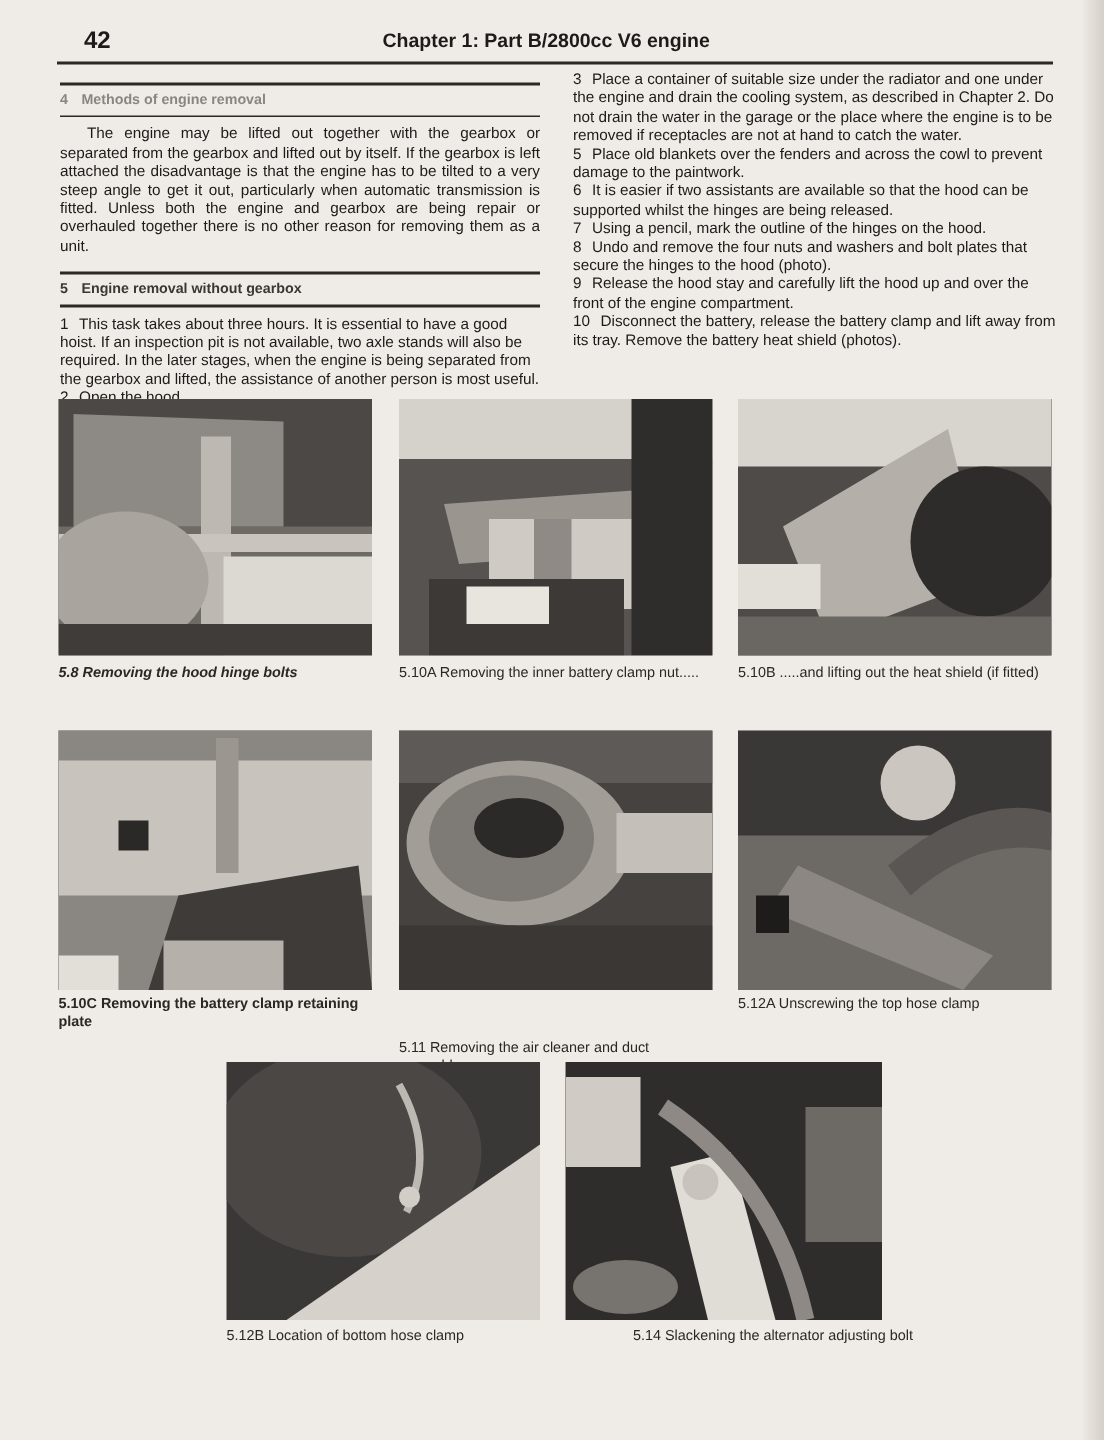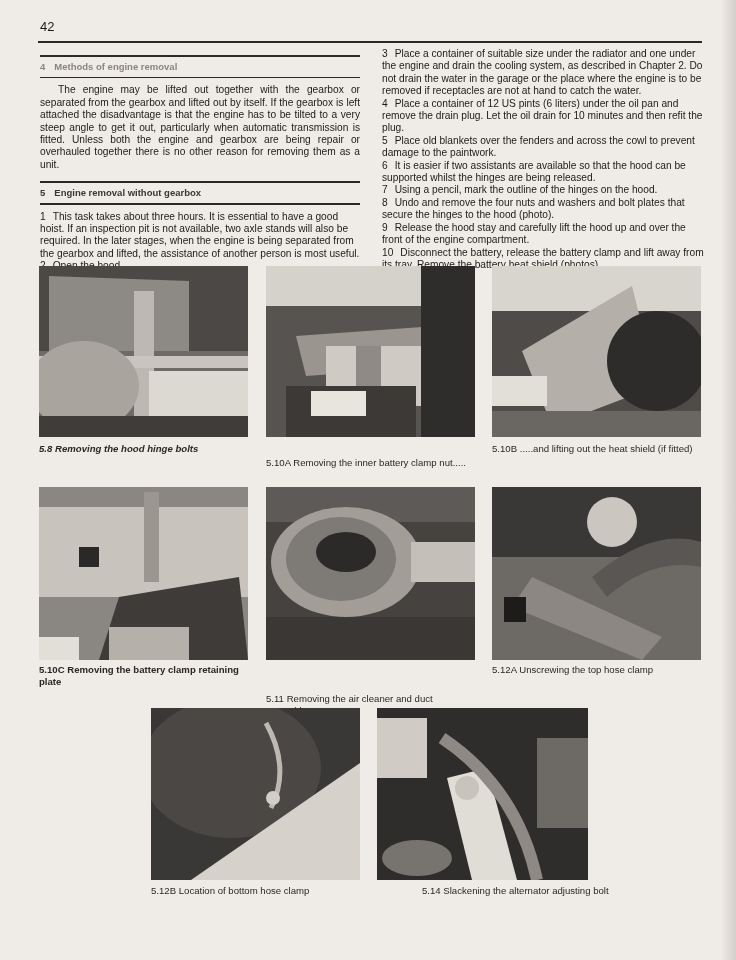--- a/index.html
+++ b/index.html
@@ -10,21 +10,21 @@
     color: #1d1b1a;
     position: relative;
   }
   .page-shade {
     position: absolute; top: 0; right: 0; width: 14px; height: 960px;
     background: linear-gradient(to right, #ece8e3, #d4cfc9);
   }
   .header {
     position: absolute; top: 17px; left: 40px; width: 660px; height: 18px;
   }
-  .page-num { position: absolute; left: 0; top: 2px; font-size: 13px; font-weight: normal; }
+  .page-num { position: absolute; left: 16px; top: 2px; font-size: 16px; font-weight: bold; }
   .chapter-title { position: absolute; left: 215px; top: 2px; font-size: 13px; font-weight: bold; }
   .header-rule {
     position: absolute; top: 41px; left: 38px; width: 664px; height: 2px; background: #2b2826;
   }
   .col { position: absolute; font-size: 10.2px; line-height: 12.4px; }
   .col-left { left: 40px; top: 55px; width: 320px; }
   .col-right { left: 382px; top: 48px; width: 322px; }
   .rule { height: 1.5px; background: #2b2826; margin: 0; }
   .section-head { font-size: 9.5px; font-weight: bold; padding: 4px 0 4px 0; color: #3a3633; }
   .section-head .num { margin-right: 9px; }
@@ -43,20 +43,21 @@
   }
   .caption.light { font-weight: normal; }
 </style>
 </head>
 <body>
 
 <div class="page-shade"></div>
 
 <div class="header">
   <span class="page-num">42</span>
+  <span class="chapter-title">Chapter 1: Part B/2800cc V6 engine</span>
 </div>
 <div class="header-rule"></div>
 
 <div class="col col-left">
   <div class="rule"></div>
   <div class="section-head faded">
     <span class="num">4</span><span>Methods of engine removal</span>
   </div>
   <div class="rule"></div>
   <div style="height:6px"></div>
@@ -67,21 +68,20 @@
     <span class="num">5</span><span>Engine removal without gearbox</span>
   </div>
   <div class="rule"></div>
   <div style="height:6px"></div>
   <p class="step"><span class="n">1</span><span>This task takes about three hours. It is essential to have a good hoist. If an inspection pit is not available, two axle stands will also be required. In the later stages, when the engine is being separated from the gearbox and lifted, the assistance of another person is most useful.</span></p>
   <p class="step"><span class="n">2</span><span>Open the hood.</span></p>
 </div>
 
 <div class="col col-right">
   <p class="step"><span class="n">3</span><span>Place a container of suitable size under the radiator and one under the engine and drain the cooling system, as described in Chapter 2. Do not drain the water in the garage or the place where the engine is to be removed if receptacles are not at hand to catch the water.</span></p>
-  <p class="step"><span class="n">4</span><span>Place a container of 12 US pints (6 liters) under the oil pan and remove the drain plug. Let the oil drain for 10 minutes and then refit the plug.</span></p>
   <p class="step"><span class="n">5</span><span>Place old blankets over the fenders and across the cowl to prevent damage to the paintwork.</span></p>
   <p class="step"><span class="n">6</span><span>It is easier if two assistants are available so that the hood can be supported whilst the hinges are being released.</span></p>
   <p class="step"><span class="n">7</span><span>Using a pencil, mark the outline of the hinges on the hood.</span></p>
   <p class="step"><span class="n">8</span><span>Undo and remove the four nuts and washers and bolt plates that secure the hinges to the hood (photo).</span></p>
   <p class="step"><span class="n">9</span><span>Release the hood stay and carefully lift the hood up and over the front of the engine compartment.</span></p>
   <p class="step"><span class="n">10</span><span>Disconnect the battery, release the battery clamp and lift away from its tray. Remove the battery heat shield (photos).</span></p>
 </div>
 
 <div class="photo" style="left:39px;top:266px;width:209px;height:171px;">
   <svg class="photo-inner" viewBox="0 0 209 171" preserveAspectRatio="none">
@@ -102,21 +102,21 @@
     <rect width="209" height="171" fill="#575350"></rect>
     <rect x="0" y="0" width="209" height="40" fill="#d5d1cb"></rect>
     <polygon points="30,70 170,60 180,100 40,110" fill="#9a958f"></polygon>
     <rect x="60" y="80" width="100" height="60" fill="#cfcac4"></rect>
     <rect x="90" y="80" width="25" height="40" fill="#8f8a85"></rect>
     <rect x="20" y="120" width="130" height="51" fill="#3c3937"></rect>
     <rect x="45" y="125" width="55" height="25" fill="#e8e4de"></rect>
     <rect x="155" y="0" width="54" height="171" fill="#2f2d2b"></rect>
   </svg>
 </div>
-<div class="caption light" style="left:266px;top:457px;width:230px;">5.10A Removing the inner battery clamp nut.....</div>
+<div class="caption light" style="left:266px;top:443px;width:230px;">5.10A Removing the inner battery clamp nut.....</div>
 
 <div class="photo" style="left:492px;top:266px;width:209px;height:171px;">
   <svg class="photo-inner" viewBox="0 0 209 171" preserveAspectRatio="none">
     <rect width="209" height="171" fill="#4e4b48"></rect>
     <rect x="0" y="0" width="209" height="45" fill="#d8d4ce"></rect>
     <polygon points="30,85 140,20 165,120 60,160" fill="#b4afa8"></polygon>
     <circle cx="165" cy="95" r="50" fill="#2e2c2a"></circle>
     <rect x="0" y="110" width="55" height="30" fill="#e2ded8"></rect>
     <rect x="0" y="145" width="209" height="26" fill="#6a6662"></rect>
   </svg>

